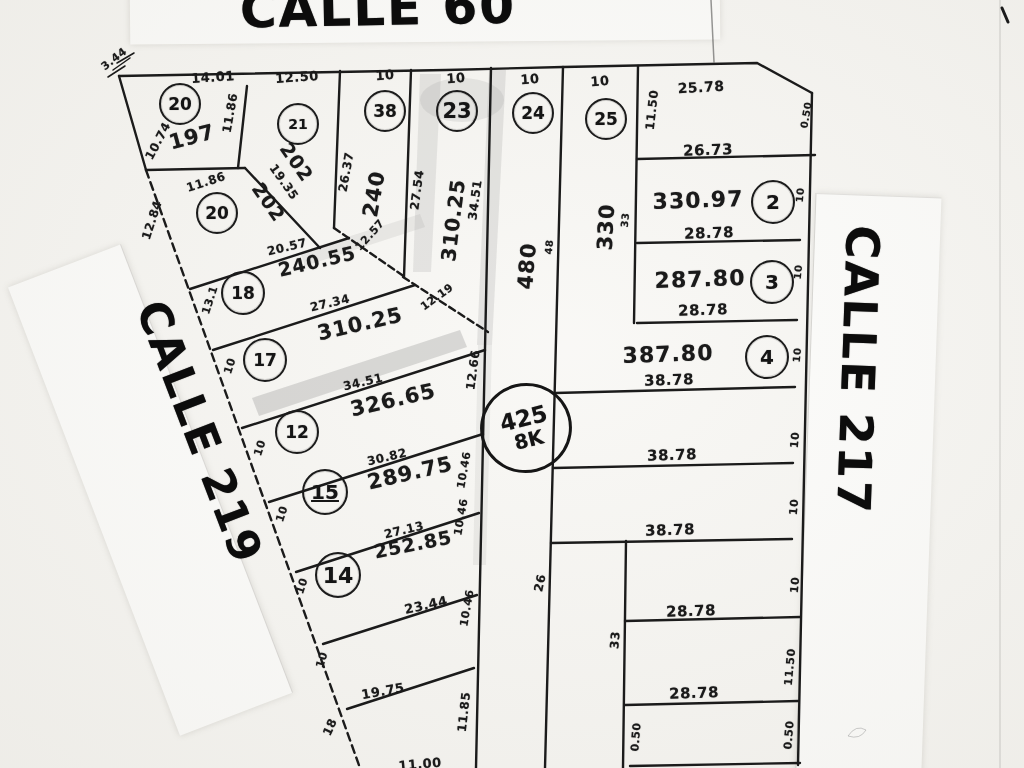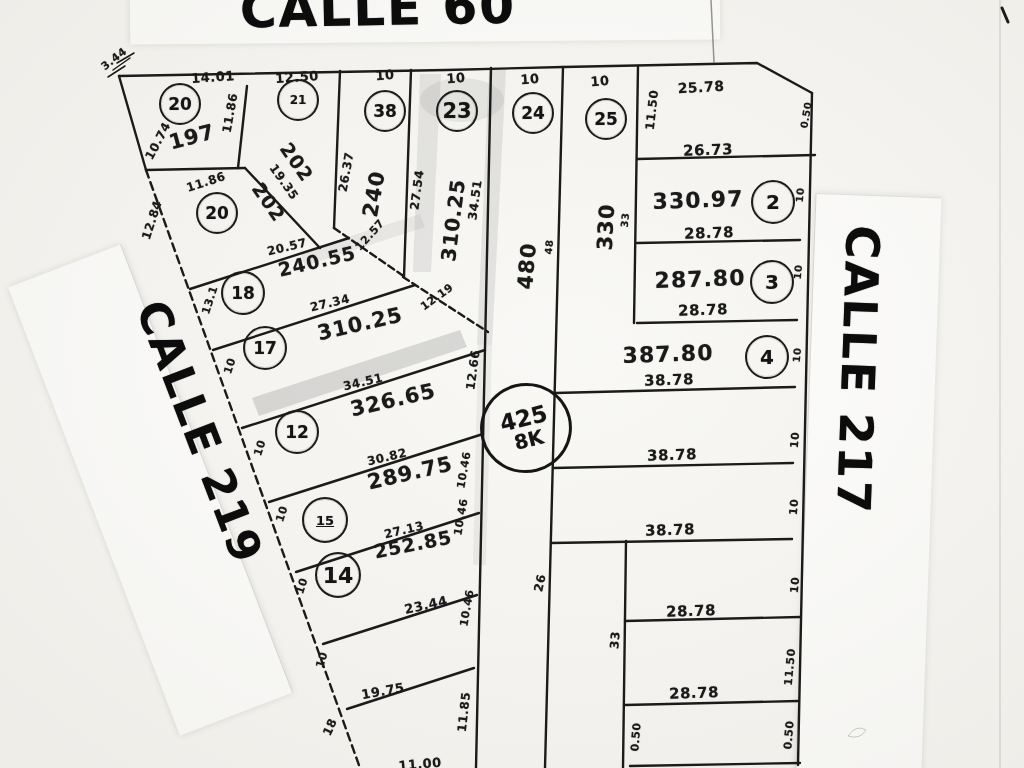--- a/index.html
+++ b/index.html
@@ -94,33 +94,33 @@
   <div class="street" style="left:378px;top:8px;transform:translate(-50%,-50%) rotate(-1deg);font-size:50px;">CALLE 60</div>
   <div class="street" style="left:200px;top:432px;transform:translate(-50%,-50%) rotate(69deg);font-size:44px;">CALLE 219</div>
   <div class="street" style="left:858px;top:370px;transform:translate(-50%,-50%) rotate(2deg);writing-mode:vertical-rl;font-size:46px;">CALLE 217</div>
 
   <div class="bigcirc" style="left:526px;top:428px;width:86px;height:84px;">
     <span style="font-size:23px;">425</span>
     <span style="font-size:20px;">8K</span>
   </div>
 
   <div class="circ" style="left:180px;top:104px;width:38px;height:38px;font-size:17px;">20</div>
-  <div class="circ" style="left:298px;top:100px;width:38px;height:38px;font-size:12px;">21</div>
+  <div class="circ" style="left:298px;top:124px;width:38px;height:38px;font-size:14px;">21</div>
   <div class="circ" style="left:385px;top:111px;width:38px;height:38px;font-size:17px;">38</div>
   <div class="circ" style="left:457px;top:111px;width:38px;height:38px;font-size:21px;">23</div>
   <div class="circ" style="left:533px;top:113px;width:38px;height:38px;font-size:17px;">24</div>
   <div class="circ" style="left:606px;top:119px;width:38px;height:38px;font-size:17px;">25</div>
   <div class="circ" style="left:773px;top:202px;width:40px;height:40px;font-size:20px;">2</div>
   <div class="circ" style="left:772px;top:282px;width:40px;height:40px;font-size:20px;">3</div>
   <div class="circ" style="left:767px;top:357px;width:40px;height:40px;font-size:20px;">4</div>
   <div class="circ" style="left:217px;top:213px;width:38px;height:38px;font-size:17px;">20</div>
   <div class="circ" style="left:243px;top:293px;width:40px;height:40px;font-size:17px;">18</div>
-  <div class="circ" style="left:265px;top:348px;width:40px;height:40px;font-size:17px;">17</div>
+  <div class="circ" style="left:265px;top:360px;width:40px;height:40px;font-size:17px;">17</div>
   <div class="circ" style="left:297px;top:432px;width:40px;height:40px;font-size:17px;">12</div>
-  <div class="circ" style="left:325px;top:520px;width:42px;height:42px;font-size:13px;text-decoration:underline;">15</div>
+  <div class="circ" style="left:325px;top:492px;width:42px;height:42px;font-size:20px;text-decoration:underline;">15</div>
   <div class="circ" style="left:338px;top:575px;width:42px;height:42px;font-size:22px;">14</div>
 
   <div class="lbl area" style="left:192px;top:137px;--r:-15deg;font-size:21px;">197</div>
   <div class="lbl area" style="left:297px;top:162px;--r:55deg;font-size:19px;">202</div>
   <div class="lbl area" style="left:374px;top:194px;--r:-80deg;font-size:21px;">240</div>
   <div class="lbl area" style="left:453px;top:220px;--r:-83deg;font-size:20px;">310.25</div>
   <div class="lbl area" style="left:527px;top:266px;--r:-85deg;font-size:21px;">480</div>
   <div class="lbl area" style="left:606px;top:227px;--r:-87deg;font-size:21px;">330</div>
   <div class="lbl area" style="left:698px;top:200px;--r:-2deg;font-size:22px;">330.97</div>
   <div class="lbl area" style="left:700px;top:279px;--r:-2deg;font-size:22px;">287.80</div>

